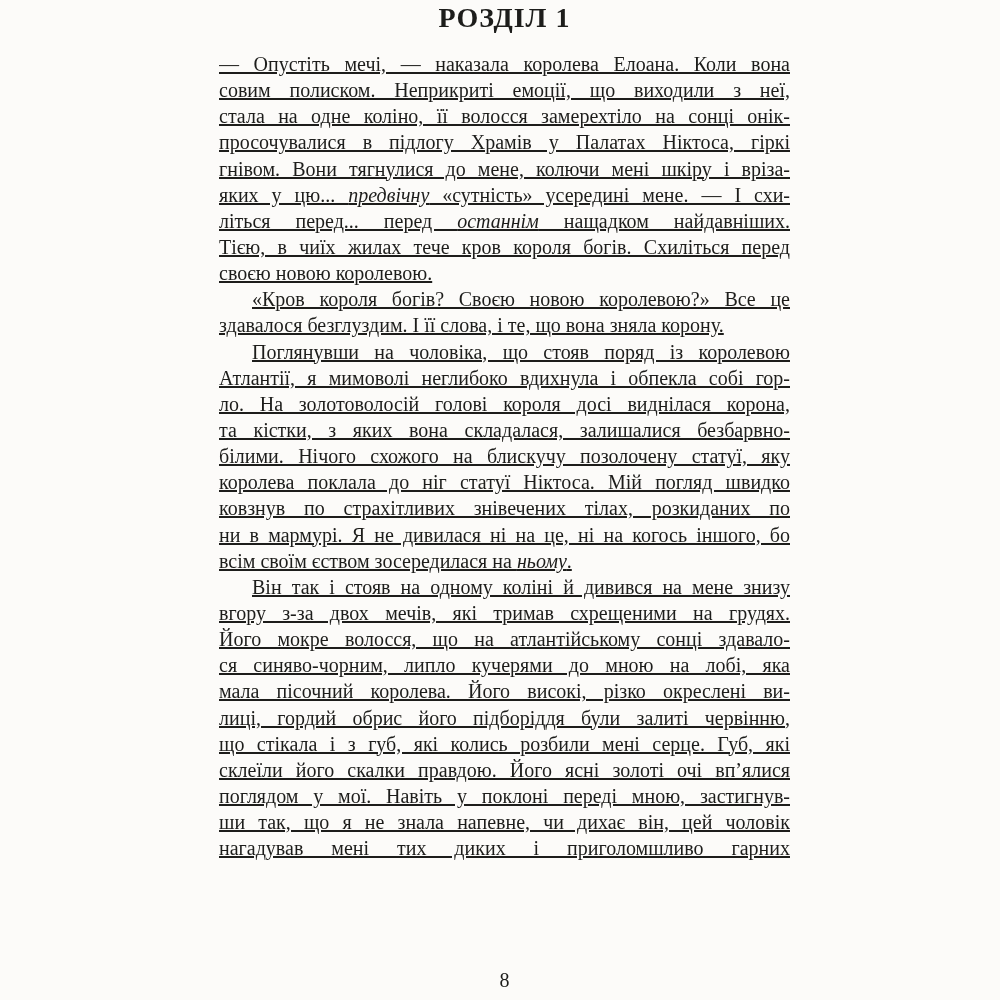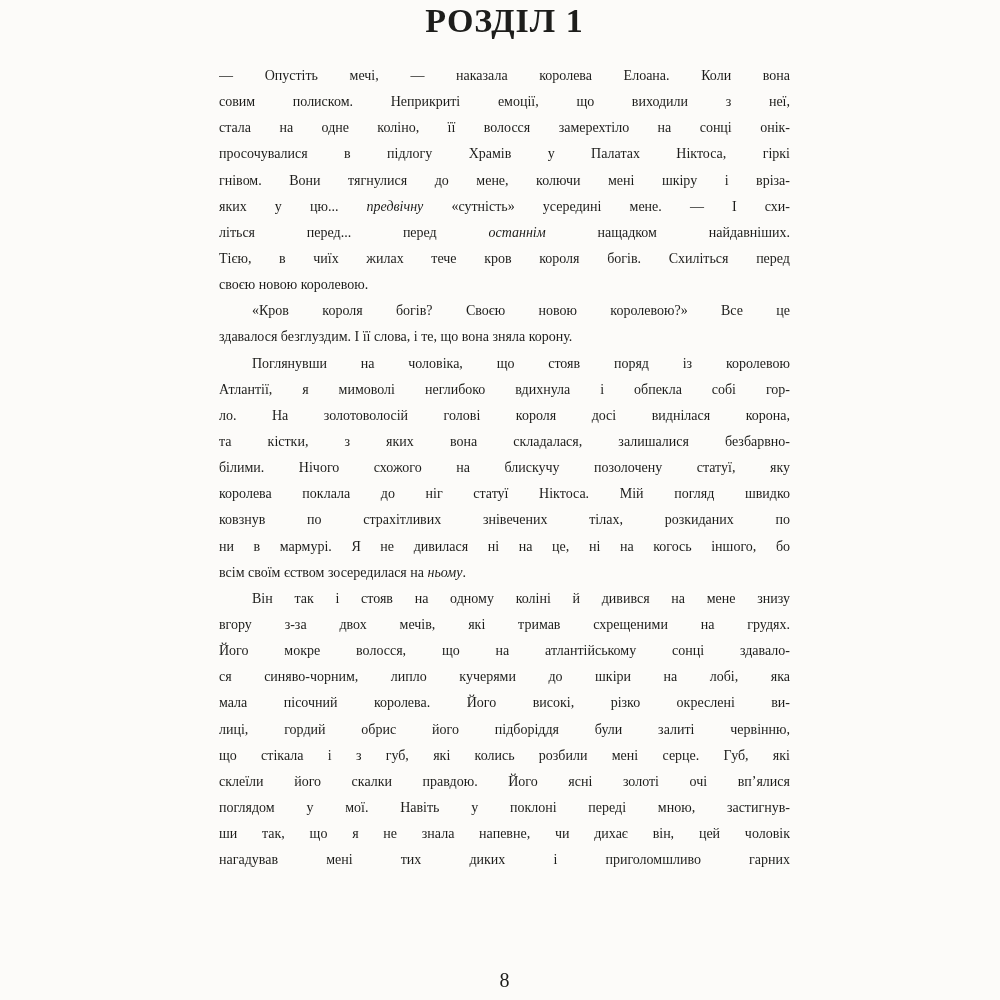--- a/index.html
+++ b/index.html
@@ -14,30 +14,31 @@
     font-family: "Liberation Serif", "DejaVu Serif", serif;
     color: #1d1d1b;
     overflow: hidden;
   }
   .title {
     position: absolute;
     top: 2px;
     left: 219px;
     width: 571px;
     text-align: center;
-    font-size: 34px;
+    font-size: 28px;
     font-weight: bold;
     letter-spacing: 1px;
   }
   .body-text {
     position: absolute;
-    top: 63px;
+    top: 51px;
     left: 219px;
     width: 571px;
-    font-size: 14px;
+    font-size: 20px;
+    text-decoration: underline;
   }
   .para {
     margin: 0;
     padding: 0;
   }
   .line {
     line-height: 26.15px;
     height: 26.15px;
     text-align: justify;
     text-align-last: justify;
@@ -90,21 +91,21 @@
         <div class="line"><span>білими. Нічого схожого на блискучу позолочену статуї, яку</span></div>
         <div class="line"><span>королева поклала до ніг статуї Ніктоса. Мій погляд швидко</span></div>
         <div class="line"><span>ковзнув по страхітливих знівечених тілах, розкиданих по</span></div>
         <div class="line"><span>ни в мармурі. Я не дивилася ні на це, ні на когось іншого, бо</span></div>
         <div class="line end"><span>всім своїм єством зосередилася на </span><i>ньому</i><span>.</span></div>
       </div>
       <div class="para">
         <div class="line indent"><span>Він так і стояв на одному коліні й дивився на мене знизу</span></div>
         <div class="line"><span>вгору з-за двох мечів, які тримав схрещеними на грудях.</span></div>
         <div class="line"><span>Його мокре волосся, що на атлантійському сонці здавало-</span></div>
-        <div class="line"><span>ся синяво-чорним, липло кучерями до шкіри на лобі, яка</span></div>
+        <div class="line"><span>ся синяво-чорним, липло кучерями до мною на лобі, яка</span></div>
         <div class="line"><span>мала пісочний королева. Його високі, різко окреслені ви-</span></div>
         <div class="line"><span>лиці, гордий обрис його підборіддя були залиті червінню,</span></div>
         <div class="line"><span>що стікала і з губ, які колись розбили мені серце. Губ, які</span></div>
         <div class="line"><span>склеїли його скалки правдою. Його ясні золоті очі вп’ялися</span></div>
         <div class="line"><span>поглядом у мої. Навіть у поклоні переді мною, застигнув-</span></div>
         <div class="line"><span>ши так, що я не знала напевне, чи дихає він, цей чоловік</span></div>
         <div class="line"><span>нагадував мені тих диких і приголомшливо гарних</span></div>
       </div>
     </div>
   <div class="page-number">8</div>

